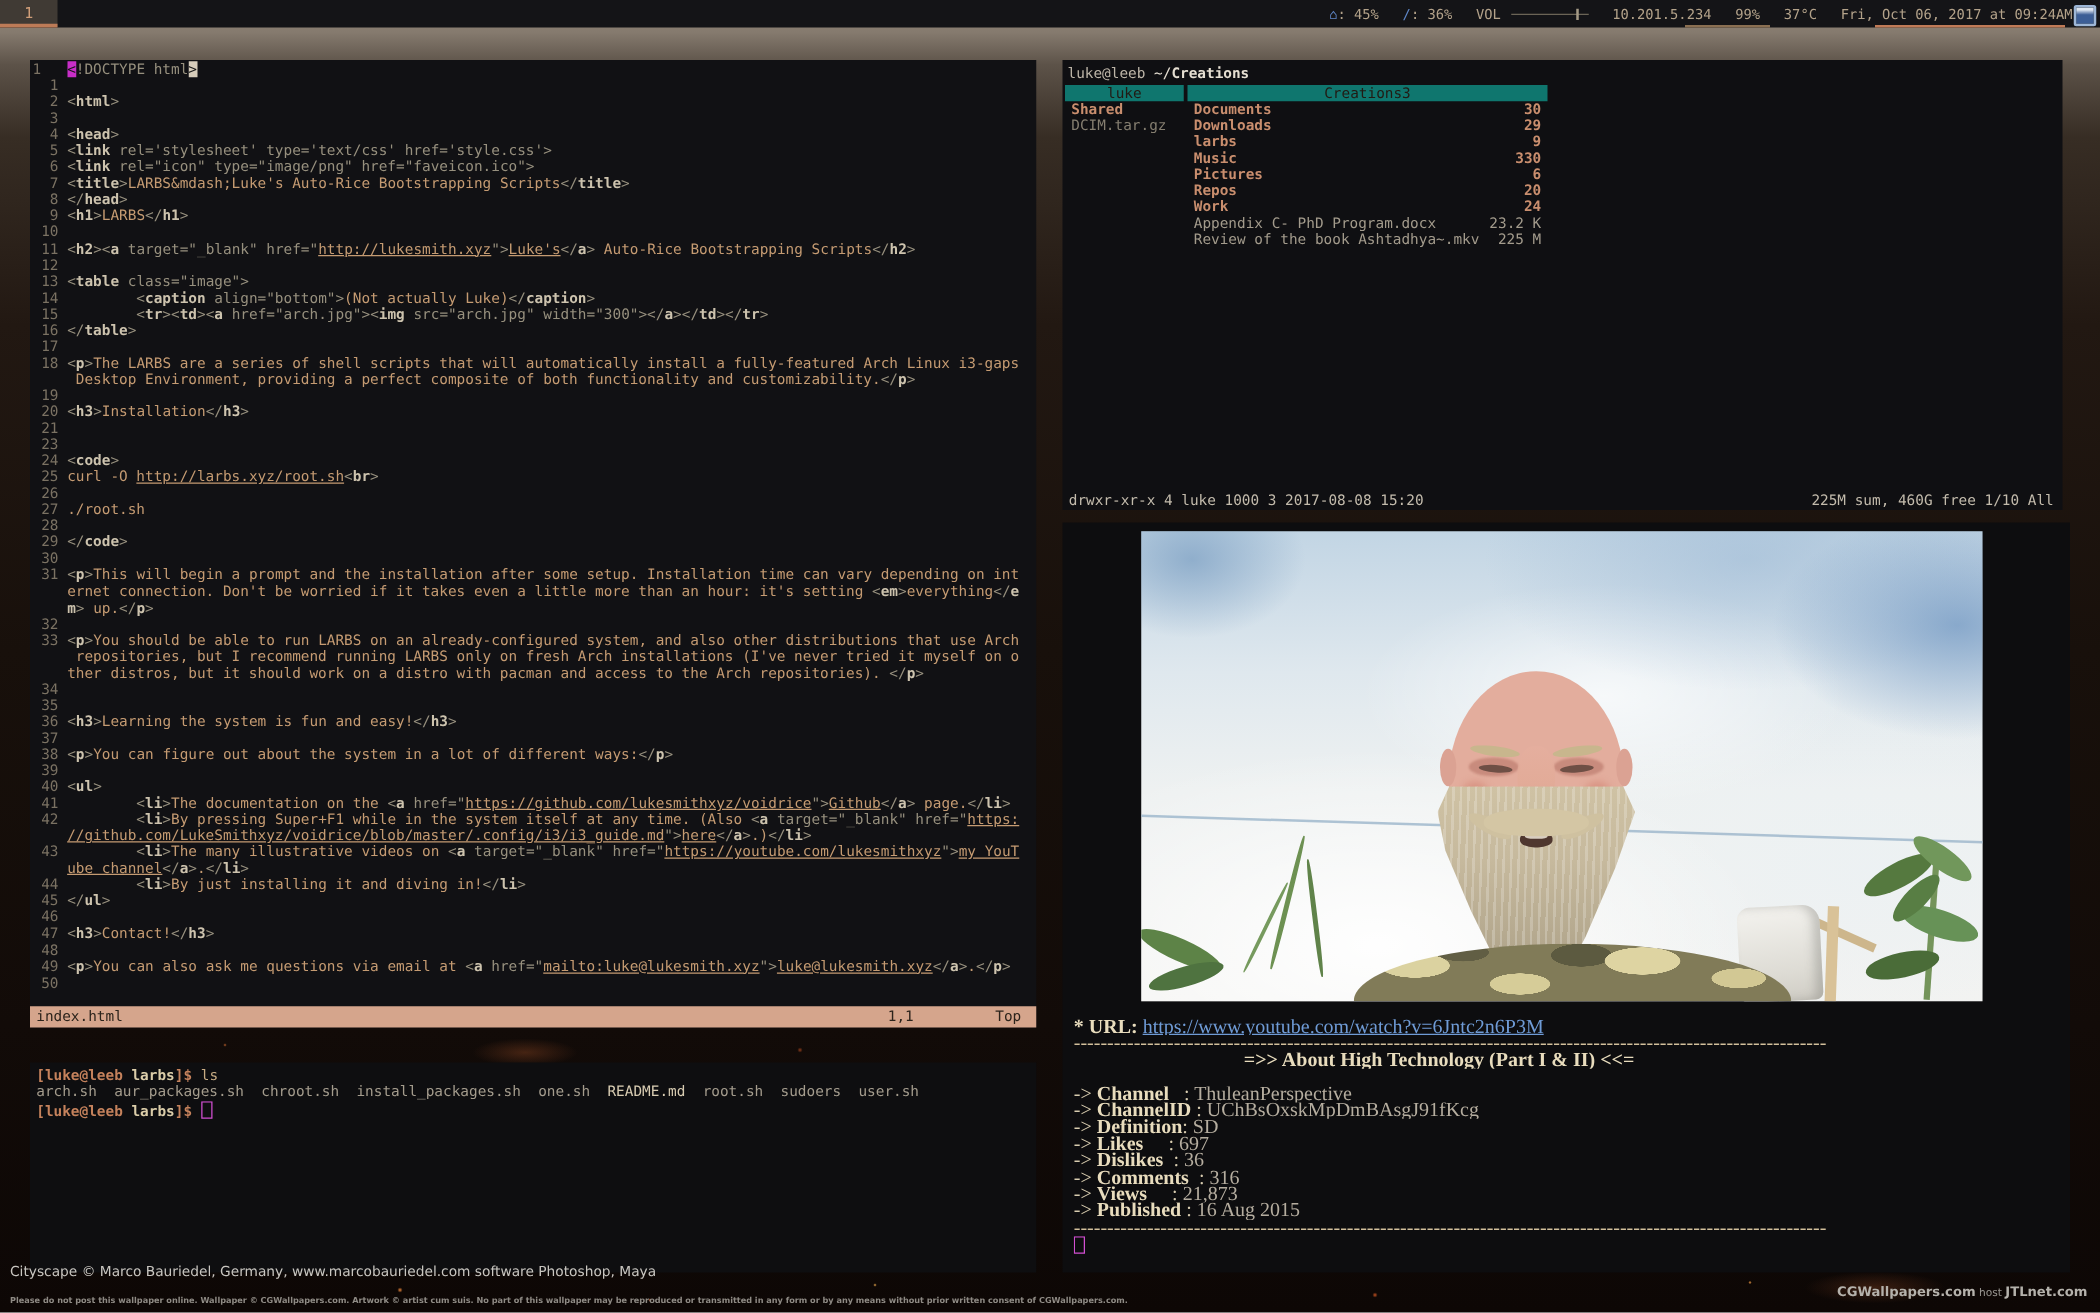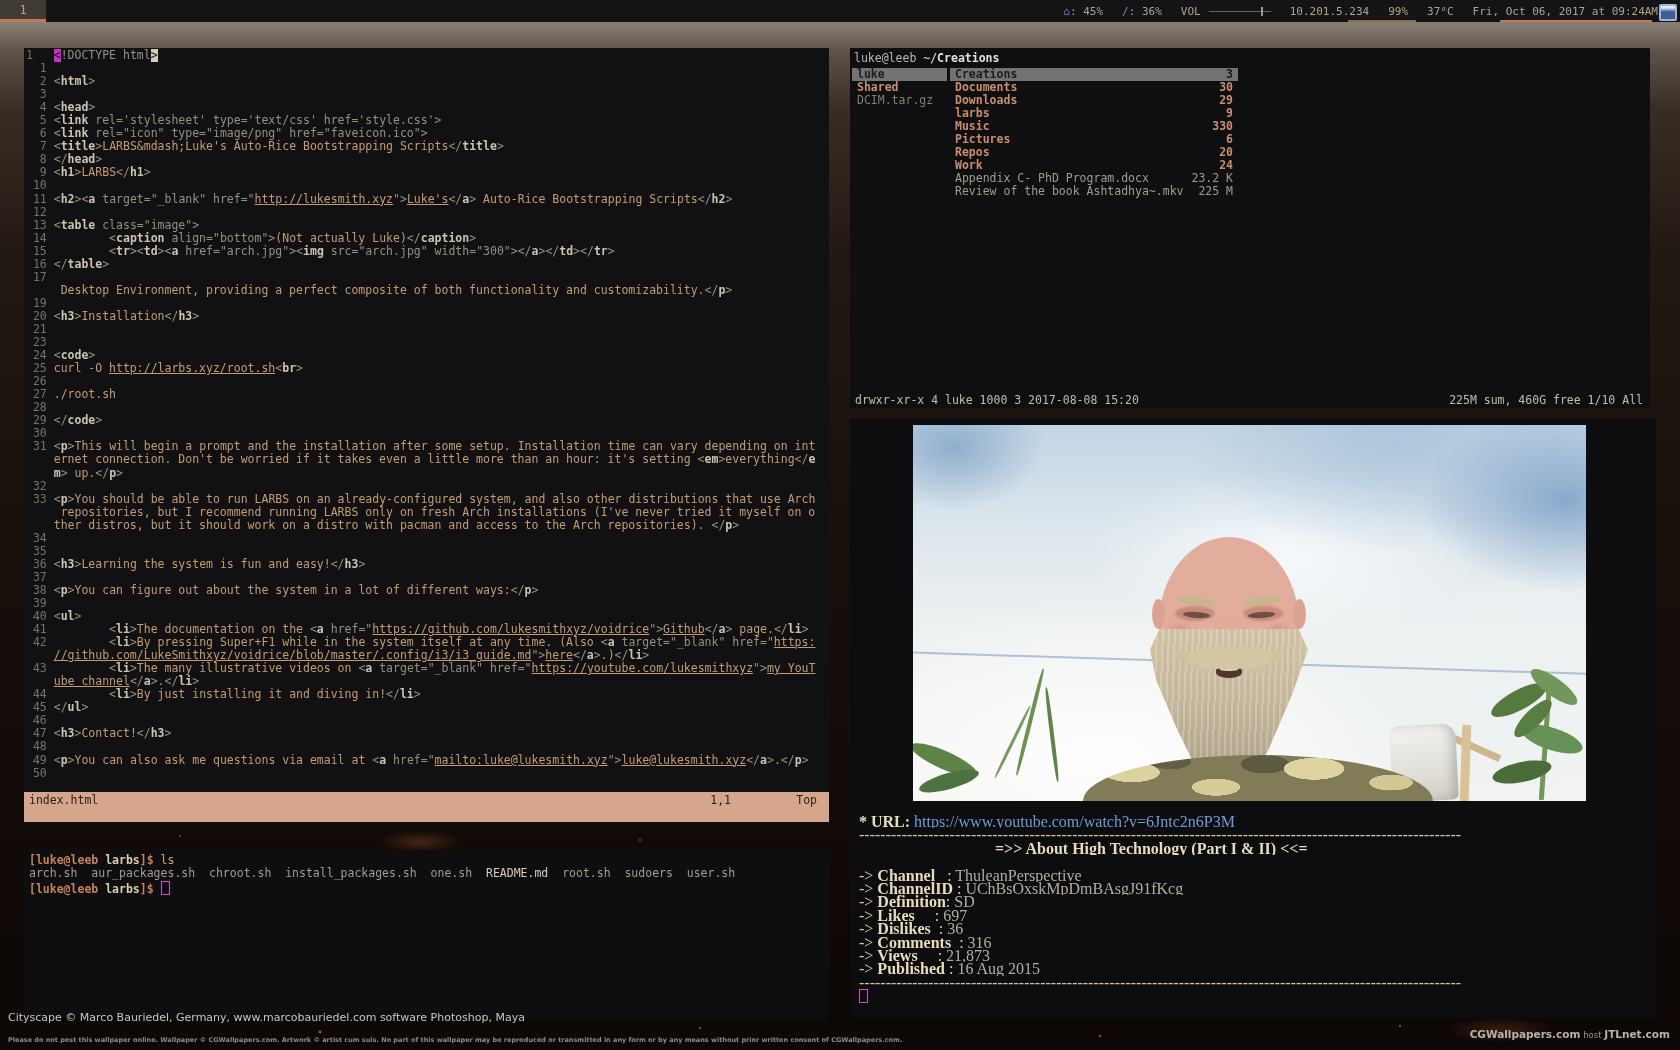--- a/index.html
+++ b/index.html
@@ -38,21 +38,21 @@
   
   #vim{left:24px;top:48px;width:805px;height:774px;background:#111114;}
   #vim-rows{position:absolute;left:2px;top:1px;right:0;font-size:11.5px;line-height:13.05px;}
   .gut{display:inline-block;white-space:pre;color:#7b7263;}
   .s-g{color:#97907e;}
   .s-t{color:#cdc3ae;font-weight:bold;}
   .s-x{color:#c59b72;}
   .s-u{color:#c59b72;text-decoration:underline;}
   .s-m{background:#c82ec8;color:#141414;}
   .s-c{background:#d6ccba;color:#141414;}
-  #vim-status{position:absolute;left:0;bottom:0;width:100%;height:30px;background:#d5a58c;color:#2b231b;
+  #vim-status{position:absolute;left:0;bottom:0;width:100%;height:17px;background:#d5a58c;color:#2b231b;
       font-size:11.5px;line-height:17px;}
   #vim-file{padding-left:5px;}
   #vim-pos{position:absolute;right:98px;top:0;}
   #vim-top{position:absolute;right:12px;top:0;}
   
   #termbl{left:24px;top:850px;width:805px;height:168px;background:#0e0e10;}
   #termbl .rows{position:absolute;left:5px;top:4px;right:2px;font-size:11.5px;line-height:13.3px;}
   .s-pa{color:#c5825c;font-weight:bold;}
   .s-pb{color:#dbcda9;font-weight:bold;}
   .s-tx{color:#c7ab83;}
@@ -62,21 +62,21 @@
   
   #ranger{left:850px;top:48px;width:800px;height:360px;background:#0f0f12;font-size:11.5px;}
   #rtitle{position:absolute;left:4px;top:3px;line-height:14px;color:#bdb5a8;}
   #rtitle .path{color:#e6dfd2;}
   #rtitle .dir{color:#e6dfd2;font-weight:bold;}
   .rcol{position:absolute;top:20px;}
   #rcol1{left:2px;width:95px;}
   #rcol2{left:100px;width:288px;}
   #rcol3{left:400px;width:396px;}
   .rrow{height:13px;line-height:13px;display:flex;justify-content:space-between;padding:0 5px;white-space:pre;overflow:hidden;}
-  .r-sel{background:#737373;color:#221a13;font-weight:bold;}
+  .r-sel{background:#0f766e;color:#221a13;font-weight:normal;justify-content:center;}
   .r-dir{color:#c98e6e;font-weight:bold;}
   .r-file{color:#a39b8c;}
   .r-arch{color:#857e70;}
   #rstatus{position:absolute;left:0;bottom:1px;width:100%;height:14px;line-height:14px;color:#c3bbac;}
   #rstat-l{padding-left:5px;}
   #rstat-r{position:absolute;right:7px;top:0;}
   
   #termbr{left:850px;top:418px;width:806px;height:600px;background:#0d0d0f;}
   #br-rows{position:absolute;left:9px;top:397px;right:4px;font-size:16px;line-height:13.4px;font-family:Liberation Serif, serif;}
   .s-lb{color:#e8dcbd;font-weight:bold;}
@@ -195,20 +195,21 @@
       <div class="row"><span class="gut">  8 </span><span class="s-g">&lt;/</span><span class="s-t">head</span><span class="s-g">&gt;</span></div>
       <div class="row"><span class="gut">  9 </span><span class="s-g">&lt;</span><span class="s-t">h1</span><span class="s-g">&gt;</span><span class="s-x">LARBS</span><span class="s-g">&lt;/</span><span class="s-t">h1</span><span class="s-g">&gt;</span></div>
       <div class="row"><span class="gut"> 10 </span></div>
       <div class="row"><span class="gut"> 11 </span><span class="s-g">&lt;</span><span class="s-t">h2</span><span class="s-g">&gt;&lt;</span><span class="s-t">a</span><span class="s-g"> target="_blank" href="</span><span class="s-u">http://lukesmith.xyz</span><span class="s-g">"&gt;</span><span class="s-u">Luke's</span><span class="s-g">&lt;/</span><span class="s-t">a</span><span class="s-g">&gt;</span><span class="s-x"> Auto-Rice Bootstrapping Scripts</span><span class="s-g">&lt;/</span><span class="s-t">h2</span><span class="s-g">&gt;</span></div>
       <div class="row"><span class="gut"> 12 </span></div>
       <div class="row"><span class="gut"> 13 </span><span class="s-g">&lt;</span><span class="s-t">table</span><span class="s-g"> class="image"&gt;</span></div>
       <div class="row"><span class="gut"> 14 </span><span class="s-x">        </span><span class="s-g">&lt;</span><span class="s-t">caption</span><span class="s-g"> align="bottom"&gt;</span><span class="s-x">(Not actually Luke)</span><span class="s-g">&lt;/</span><span class="s-t">caption</span><span class="s-g">&gt;</span></div>
       <div class="row"><span class="gut"> 15 </span><span class="s-x">        </span><span class="s-g">&lt;</span><span class="s-t">tr</span><span class="s-g">&gt;&lt;</span><span class="s-t">td</span><span class="s-g">&gt;&lt;</span><span class="s-t">a</span><span class="s-g"> href="arch.jpg"&gt;&lt;</span><span class="s-t">img</span><span class="s-g"> src="arch.jpg" width="300"&gt;&lt;/</span><span class="s-t">a</span><span class="s-g">&gt;&lt;/</span><span class="s-t">td</span><span class="s-g">&gt;&lt;/</span><span class="s-t">tr</span><span class="s-g">&gt;</span></div>
       <div class="row"><span class="gut"> 16 </span><span class="s-g">&lt;/</span><span class="s-t">table</span><span class="s-g">&gt;</span></div>
       <div class="row"><span class="gut"> 17 </span></div>
+      <div class="row"><span class="gut"> 18 </span><span class="s-g">&lt;</span><span class="s-t">p</span><span class="s-g">&gt;</span><span class="s-x">The LARBS are a series of shell scripts that will automatically install a fully-featured Arch Linux i3-gaps</span></div>
       <div class="row"><span class="gut">    </span><span class="s-x"> Desktop Environment, providing a perfect composite of both functionality and customizability.</span><span class="s-g">&lt;/</span><span class="s-t">p</span><span class="s-g">&gt;</span></div>
       <div class="row"><span class="gut"> 19 </span></div>
       <div class="row"><span class="gut"> 20 </span><span class="s-g">&lt;</span><span class="s-t">h3</span><span class="s-g">&gt;</span><span class="s-x">Installation</span><span class="s-g">&lt;/</span><span class="s-t">h3</span><span class="s-g">&gt;</span></div>
       <div class="row"><span class="gut"> 21 </span></div>
       <div class="row"><span class="gut"> 23 </span></div>
       <div class="row"><span class="gut"> 24 </span><span class="s-g">&lt;</span><span class="s-t">code</span><span class="s-g">&gt;</span></div>
       <div class="row"><span class="gut"> 25 </span><span class="s-x">curl -O </span><span class="s-u">http://larbs.xyz/root.sh</span><span class="s-g">&lt;</span><span class="s-t">br</span><span class="s-g">&gt;</span></div>
       <div class="row"><span class="gut"> 26 </span></div>
       <div class="row"><span class="gut"> 27 </span><span class="s-x">./root.sh</span></div>
       <div class="row"><span class="gut"> 28 </span></div>

